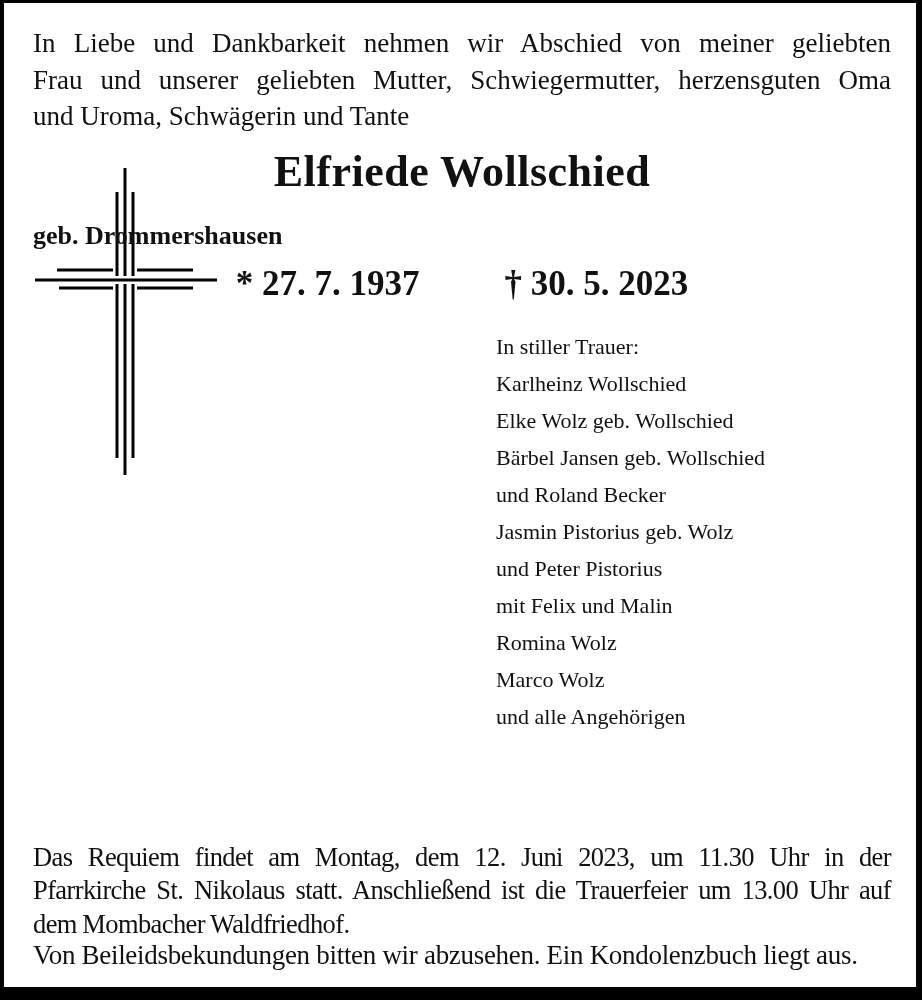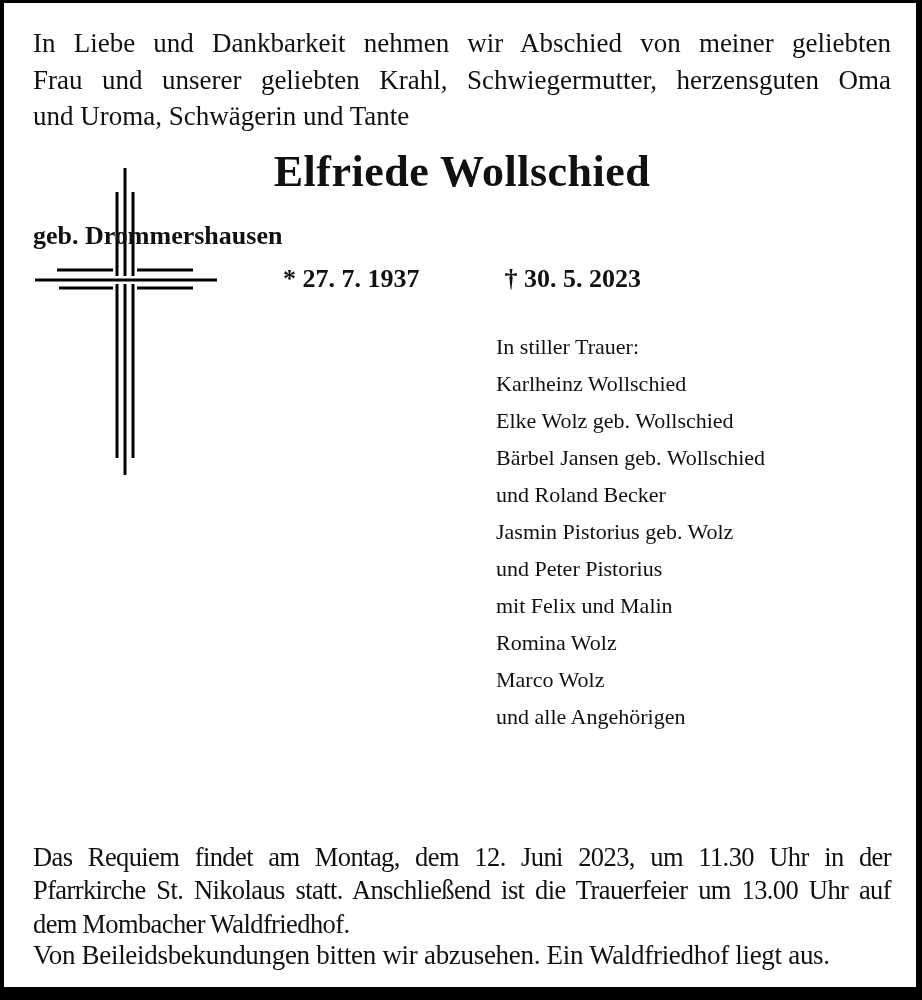--- a/index.html
+++ b/index.html
@@ -48,21 +48,21 @@
     left: 33px; top: 221px; width: 858px;
     font-size: 26px;
     font-weight: bold;
   }
   .dates {
     position: absolute;
     left: 33px; top: 264px; width: 858px;
     display: flex;
     justify-content: center;
     gap: 85px;
-    font-size: 26px;
+    font-size: 35px;
     font-weight: bold;
   }
 
   .mourners {
     position: absolute;
     left: 496px; top: 328px;
     font-size: 22px;
     line-height: 37px;
     white-space: nowrap;
   }
@@ -93,21 +93,21 @@
 
 <div class="page">
 
   <div class="frame frame-top"></div>
   <div class="frame frame-left"></div>
   <div class="frame frame-right"></div>
   <div class="frame frame-bottom"></div>
 
   <div class="intro">
     <div class="just">In Liebe und Dankbarkeit nehmen wir Abschied von meiner geliebten</div>
-    <div class="just">Frau und unserer geliebten Krahl, Schwiegermutter, herzensguten Oma</div>
+    <div class="just">Frau und unserer geliebten Mutter, Schwiegermutter, herzensguten Oma</div>
     <div>und Uroma, Schwägerin und Tante</div>
   </div>
 
   <div class="cross-wrap">
     <svg width="195" height="315" viewBox="0 0 195 315" xmlns="http://www.w3.org/2000/svg">
 
       <line x1="27" y1="105" x2="163" y2="105" stroke="#000" stroke-width="3"></line>
       <line x1="29" y1="123" x2="163" y2="123" stroke="#000" stroke-width="3"></line>
 
       <line x1="95" y1="3" x2="95" y2="310" stroke="#fff" stroke-width="8"></line>
@@ -143,15 +143,15 @@
     <div><span class="b">und alle Angehörigen</span><span></span></div>
   </div>
 
 
   <div class="service">
     <div class="just">Das Requiem findet am Montag, dem 12. Juni 2023, um 11.30 Uhr in der</div>
     <div class="just">Pfarrkirche St. Nikolaus statt. Anschließend ist die Trauerfeier um 13.00 Uhr auf</div>
     <div>dem Mombacher Waldfriedhof.</div>
   </div>
 
-  <div class="condolence">Von Beileidsbekundungen bitten wir abzusehen. Ein Waldfriedhof liegt aus.</div>
+  <div class="condolence">Von Beileidsbekundungen bitten wir abzusehen. Ein Kondolenzbuch liegt aus.</div>
 
 </div>
 
 </body></html>

